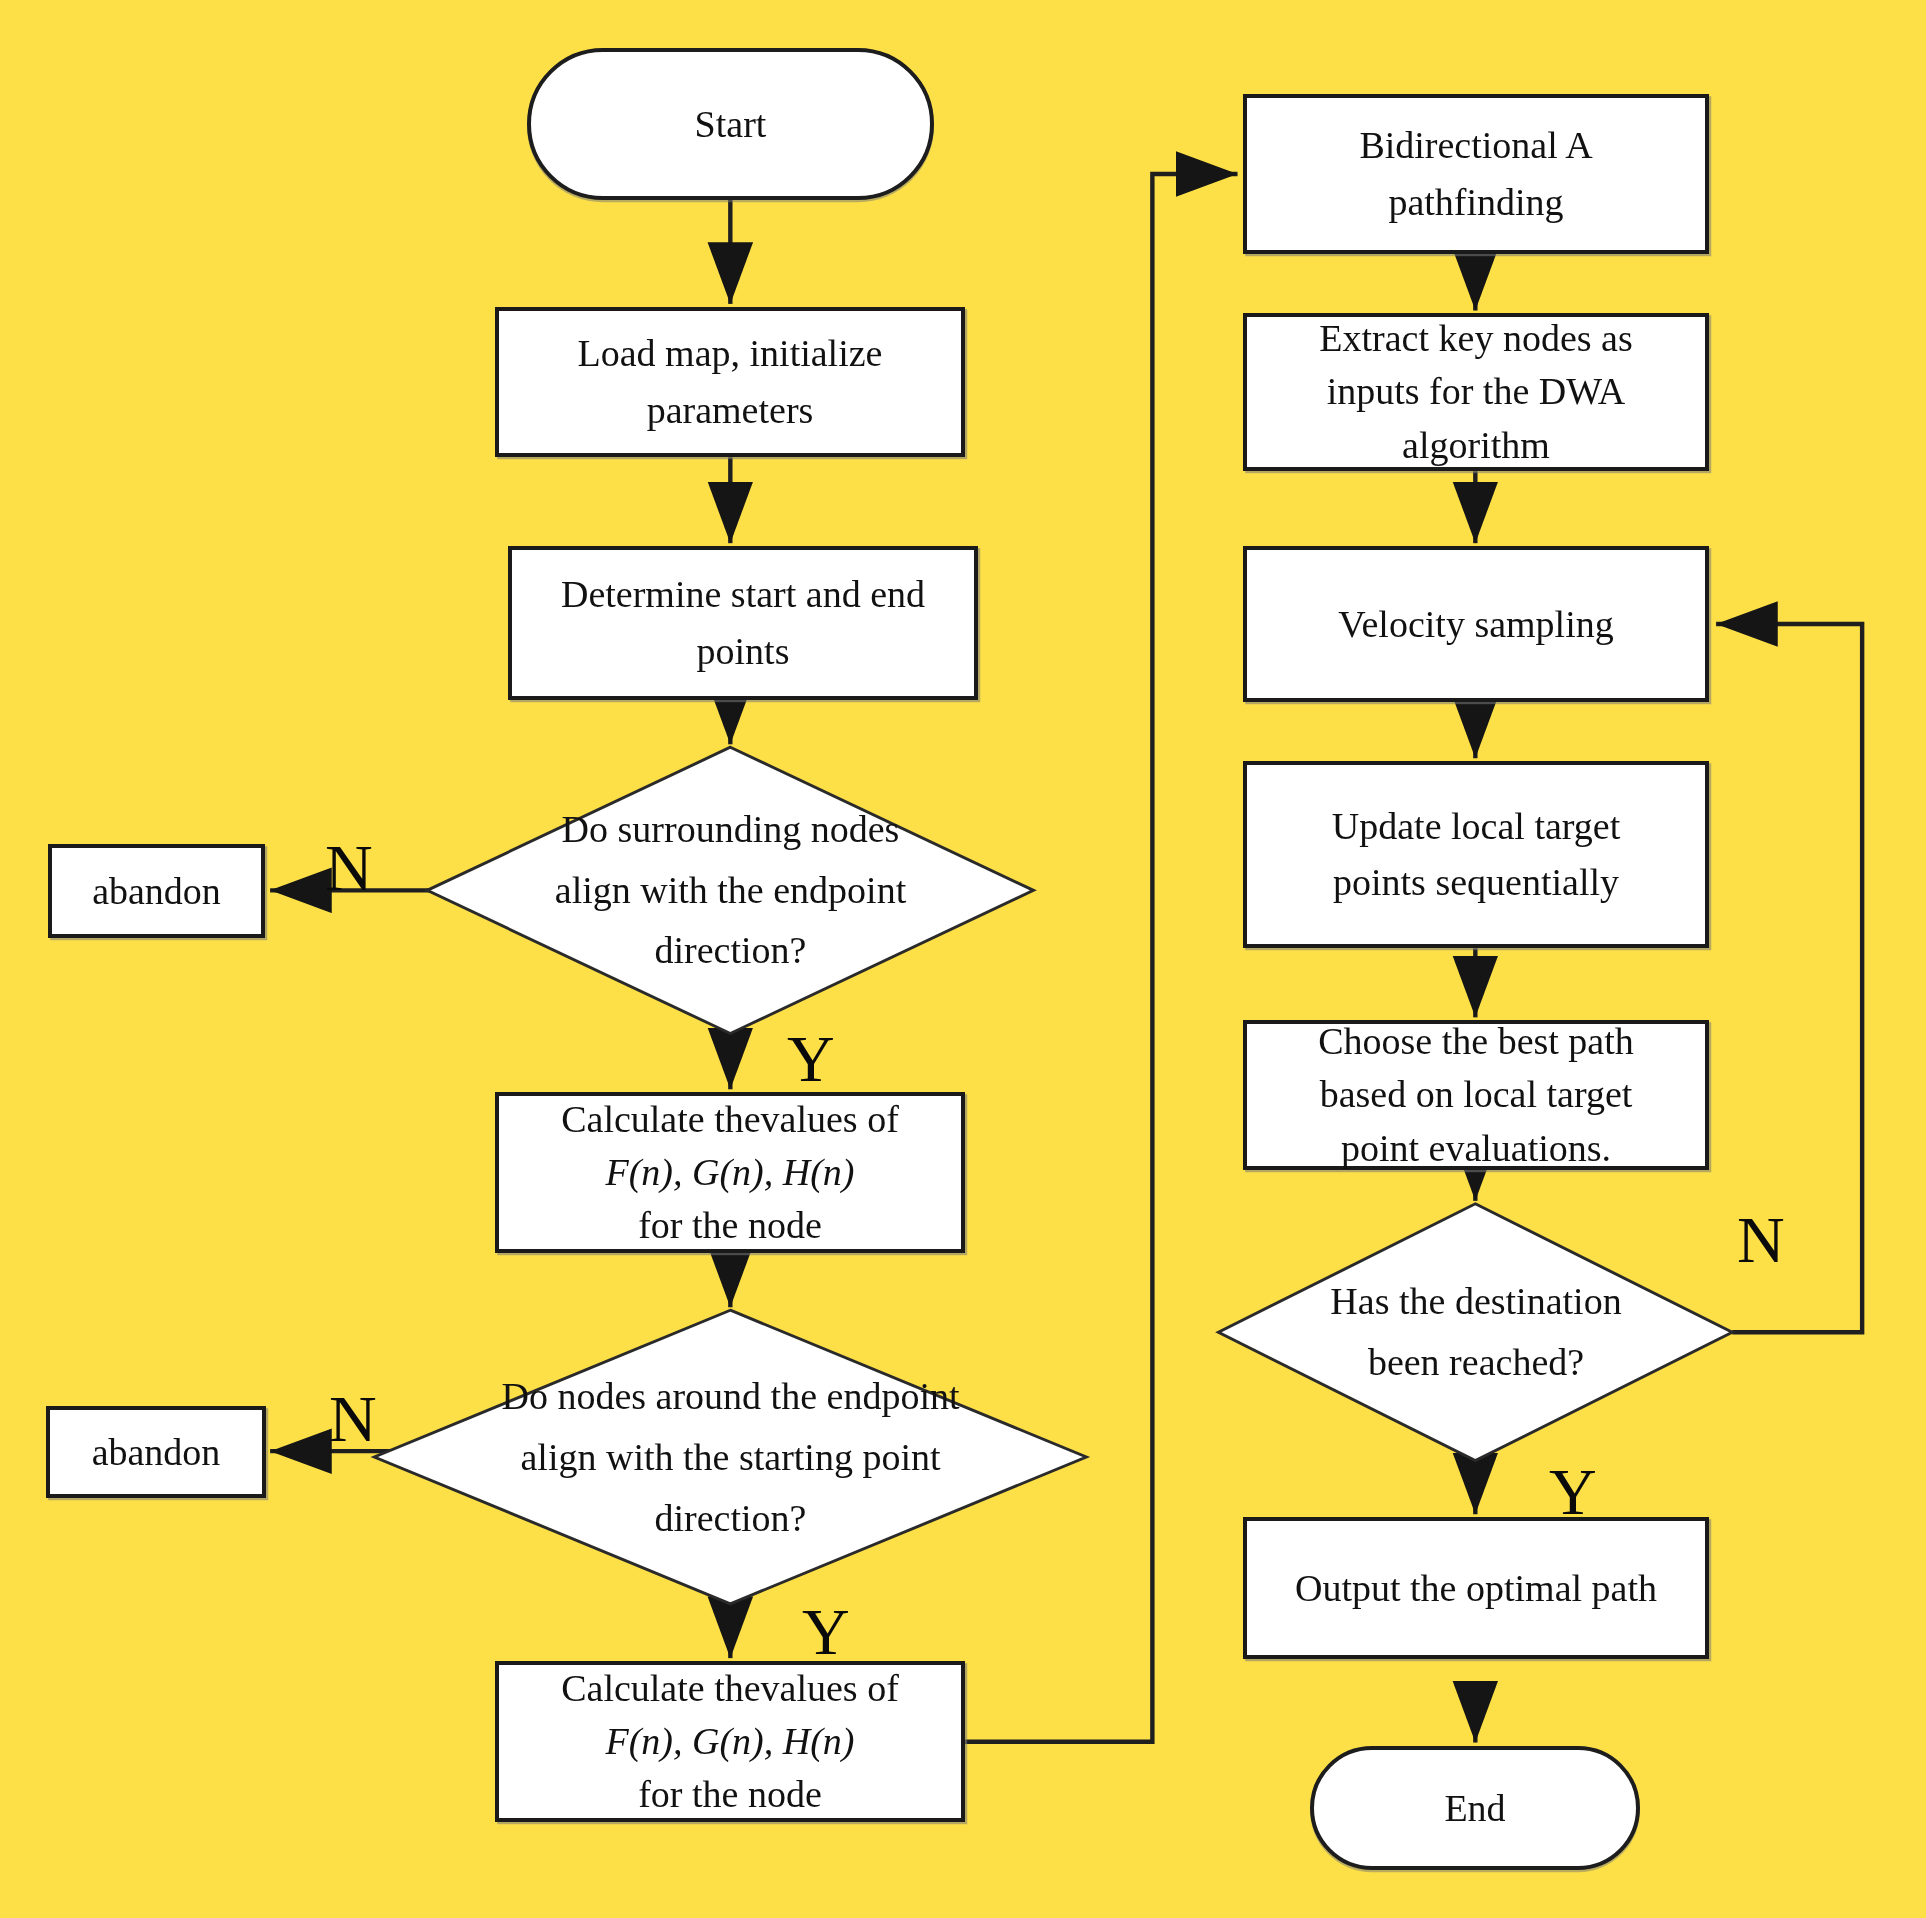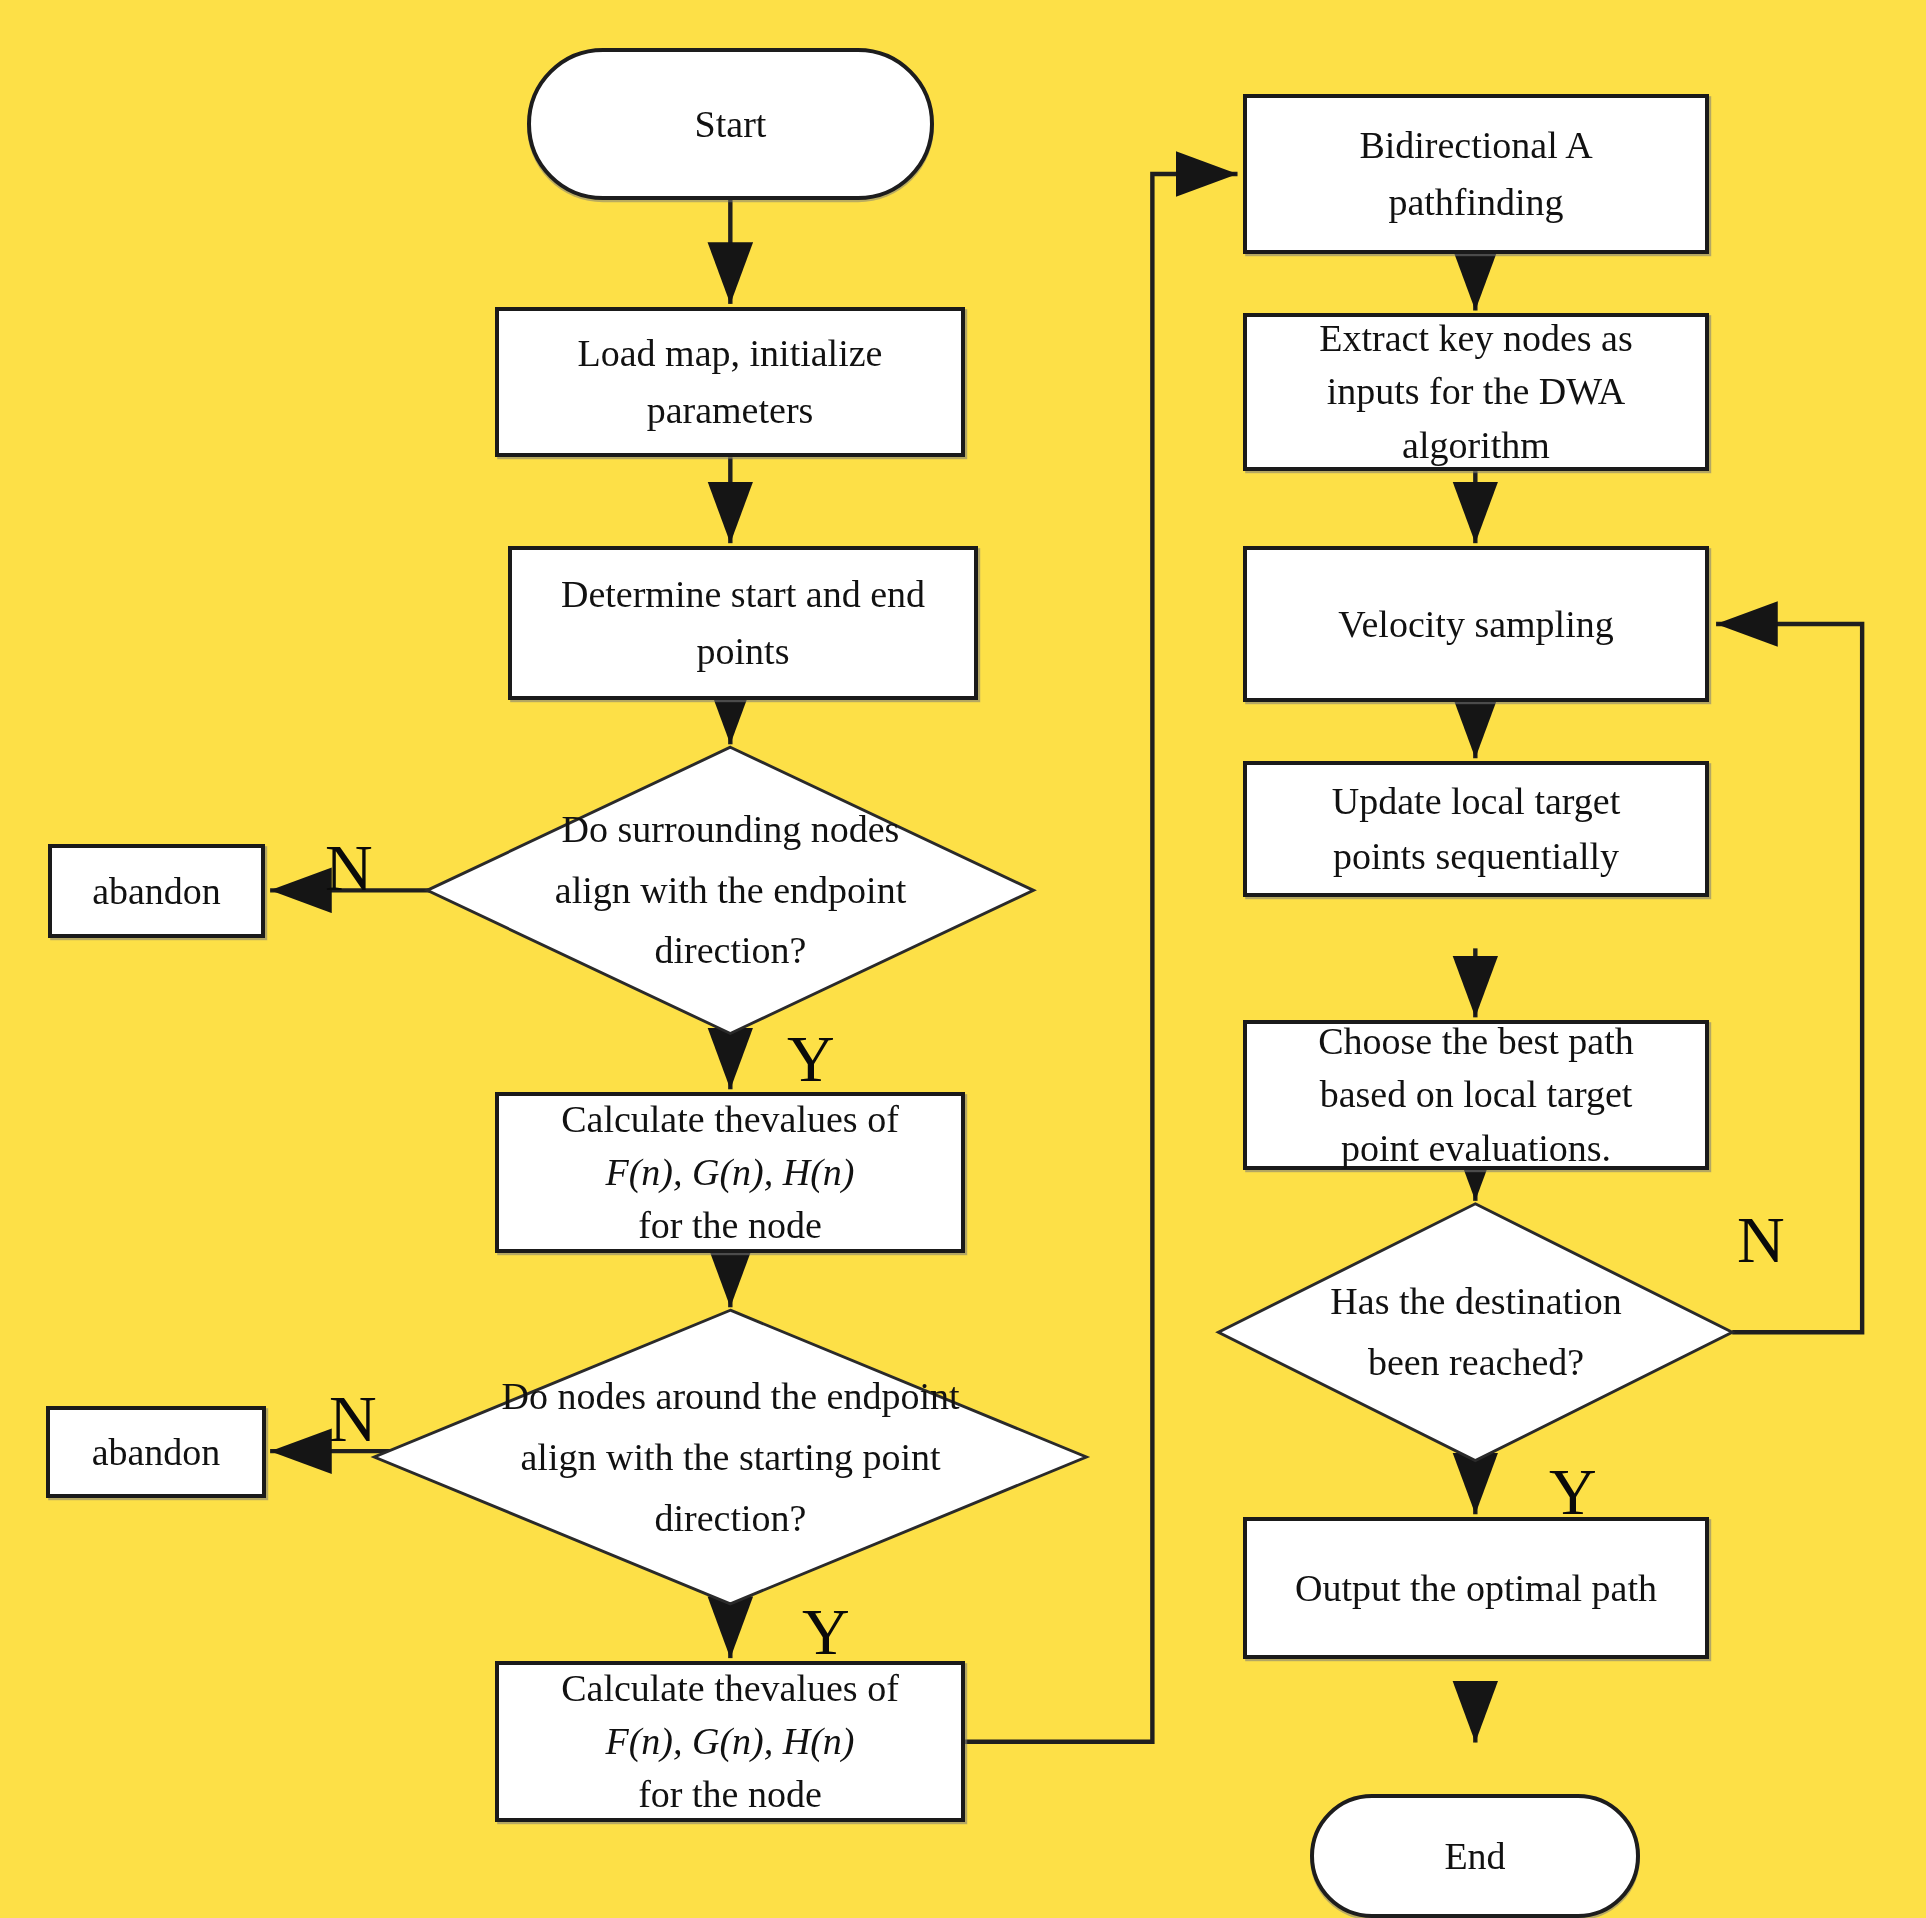--- a/index.html
+++ b/index.html
@@ -145,21 +145,21 @@
       <span>Extract key nodes as</span>
       <span>inputs for the DWA</span>
       <span>algorithm</span>
     </span>
   </div>
 
   <div class="node process" style="left:1243px;top:546px;width:466px;height:156px;">
     <span>Velocity sampling</span>
   </div>
 
-  <div class="node process" style="left:1243px;top:761px;width:466px;height:136px;line-height:1.45;">
+  <div class="node process" style="left:1243px;top:761px;width:466px;height:187px;line-height:1.45;">
     <span class="lines">
       <span>Update local target</span>
       <span>points sequentially</span>
     </span>
   </div>
 
   <div class="node process" style="left:1243px;top:1020px;width:466px;height:150px;line-height:1.4;">
     <span class="lines">
       <span>Choose the best path</span>
       <span>based on local target</span>
@@ -171,21 +171,21 @@
     <span class="lines">
       <span>Has the destination</span>
       <span>been reached?</span>
     </span>
   </div>
 
   <div class="node process" style="left:1243px;top:1517px;width:466px;height:142px;">
     <span>Output the optimal path</span>
   </div>
 
-  <div class="node terminator" style="left:1310px;top:1746px;width:330px;height:124px;border-radius:76px;margin-top:48px;">
+  <div class="node terminator" style="left:1310px;top:1746px;width:330px;height:124px;border-radius:76px;">
     <span>End</span>
   </div>
 
   <div class="branch" style="left:325px;top:835px;">N</div>
   <div class="branch" style="left:787px;top:1026px;">Y</div>
   <div class="branch" style="left:329px;top:1386px;">N</div>
   <div class="branch" style="left:802px;top:1599px;">Y</div>
   <div class="branch" style="left:1737px;top:1207px;">N</div>
   <div class="branch" style="left:1549px;top:1459px;">Y</div>
 

